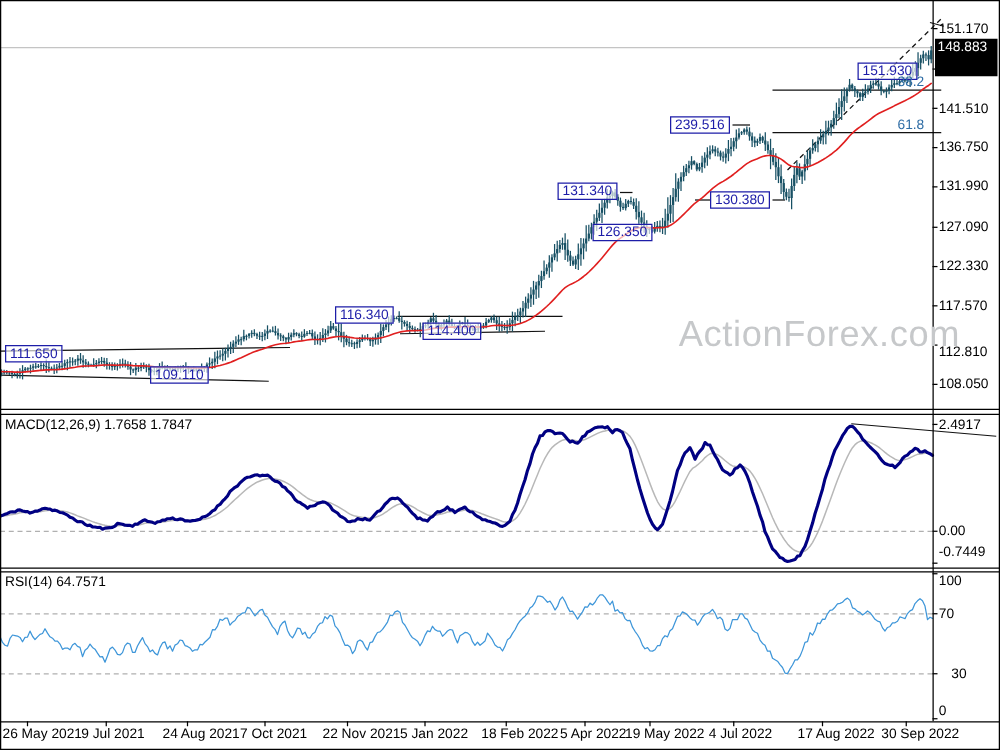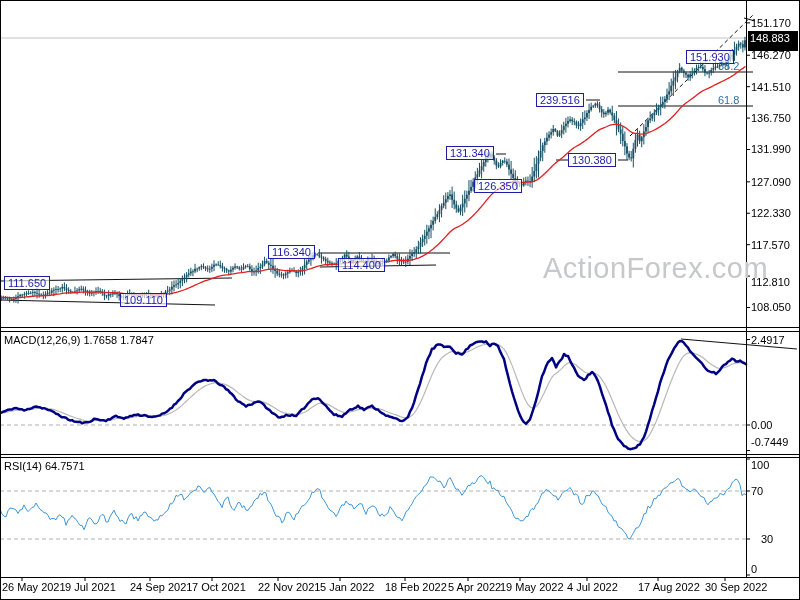--- a/index.html
+++ b/index.html
@@ -6,21 +6,21 @@
   #root{position:relative;width:800px;height:600px;background:#ffffff;
         font-family:"Liberation Sans",sans-serif;overflow:hidden;}
   #cv{position:absolute;left:0;top:0;}
   .t{position:absolute;font-size:11px;color:#000;white-space:pre;}
   .t.main{left:4px;top:4px;}
   .t.macd{left:4px;top:334px;}
   .t.rsi{left:4px;top:460px;}
   .tri{font-size:8px;position:relative;top:-1px;margin-right:4px;}
   .watermark{position:absolute;left:543px;top:252px;font-size:29px;color:#c6c8ca;
              letter-spacing:.5px;}
-  .badge{position:absolute;left:748px;top:31px;width:48px;height:20px;background:#000;
+  .badge{position:absolute;left:748px;top:31px;width:48px;height:30px;background:#000;
          color:#fff;font-size:11px;line-height:14px;text-align:left;padding-left:2px;}
   .tick{position:absolute;font-size:11px;color:#000;line-height:12px;}
   .date{position:absolute;top:581px;font-size:11px;color:#000;white-space:pre;}
   .pbox{position:absolute;border:1.5px solid #1d1da8;color:#1d1da8;font-size:11px;
         line-height:12px;padding:0 3px;background:rgba(255,255,255,0.65);white-space:pre;}
   .fib{position:absolute;width:26px;text-align:left;font-size:11px;color:#2f6da5;}
 </style>
 </head>
 <body>
 
@@ -809,21 +809,21 @@
     <div class="tick" style="left: 751px; top: 301.498px;">108.050</div>
     <div class="tick" style="left: 751px; top: 333.535px;">2.4917</div>
     <div class="tick" style="left: 751px; top: 419px;">0.00</div>
     <div class="tick" style="left: 751px; top: 436px;">-0.7449</div>
     <div class="tick" style="left: 751px; top: 459px;">100</div>
     <div class="tick" style="left: 751px; top: 485px;">70</div>
     <div class="tick" style="left: 751px; top: 533px; padding-left: 10px;">30</div>
     <div class="tick" style="left: 751px; top: 563px;">0</div>
     <div class="date" style="left: 2px;">26 May 2021</div>
     <div class="date" style="left: 65px;">9 Jul 2021</div>
-    <div class="date" style="left: 130px;">24 Sep 2021</div>
+    <div class="date" style="left: 130px;">24 Aug 2021</div>
     <div class="date" style="left: 192px;">7 Oct 2021</div>
     <div class="date" style="left: 258px;">22 Nov 2021</div>
     <div class="date" style="left: 320px;">5 Jan 2022</div>
     <div class="date" style="left: 385px;">18 Feb 2022</div>
     <div class="date" style="left: 448px;">5 Apr 2022</div>
     <div class="date" style="left: 500px;">19 May 2022</div>
     <div class="date" style="left: 567px;">4 Jul 2022</div>
     <div class="date" style="left: 638px;">17 Aug 2022</div>
     <div class="date" style="left: 705px;">30 Sep 2022</div>
     <div class="pbox" style="left: 4px; top: 276.238px;">111.650</div>

